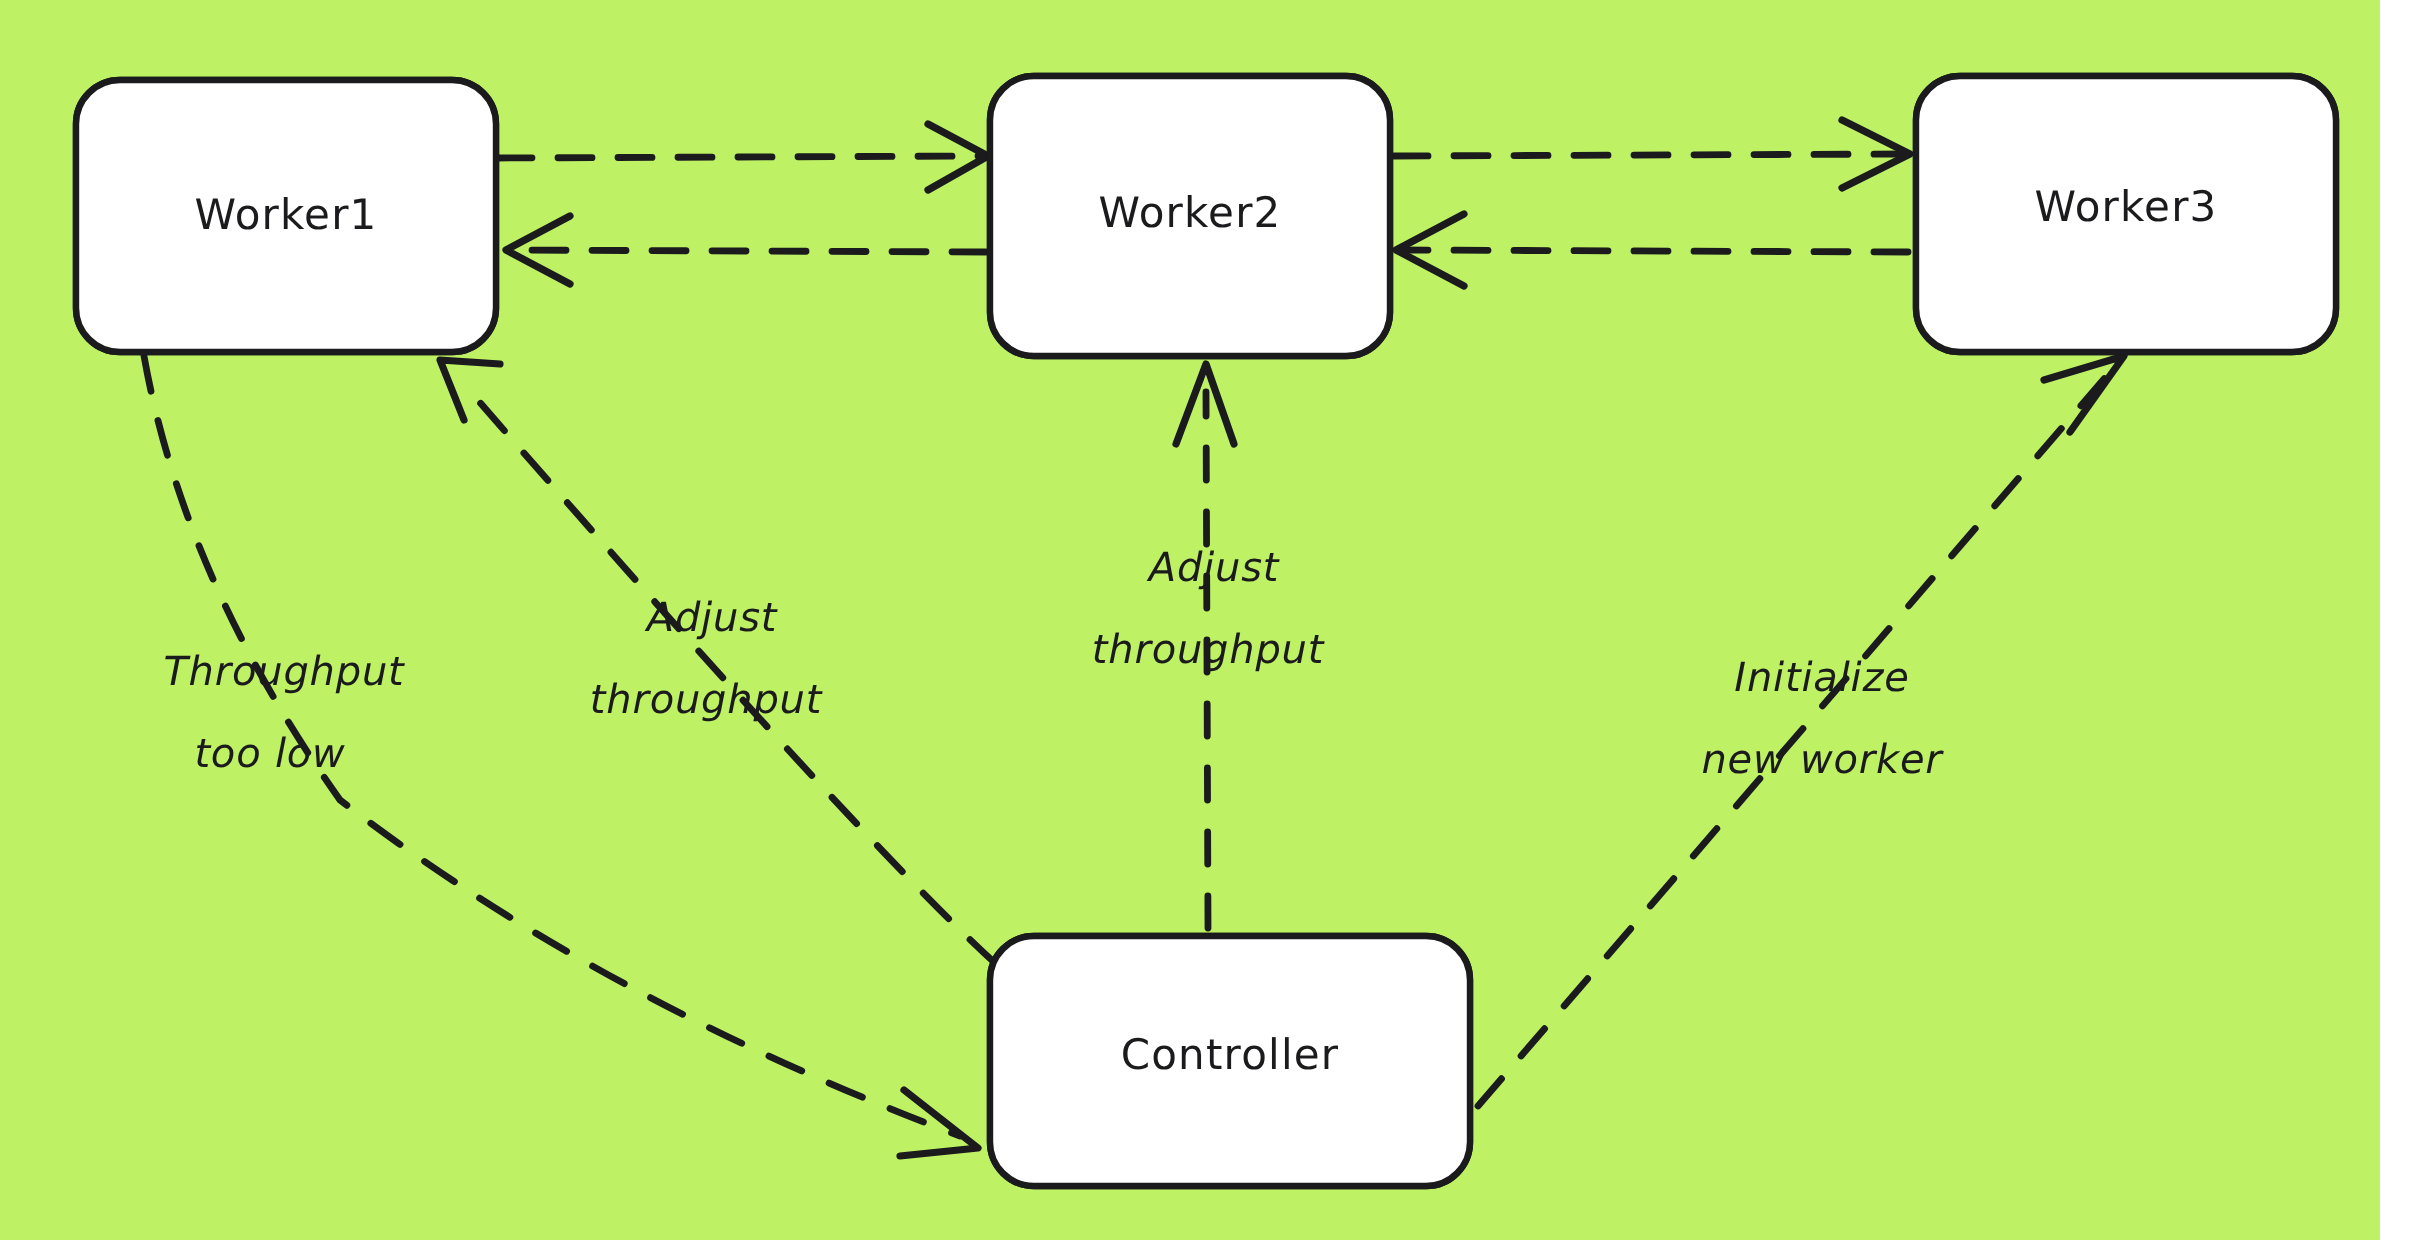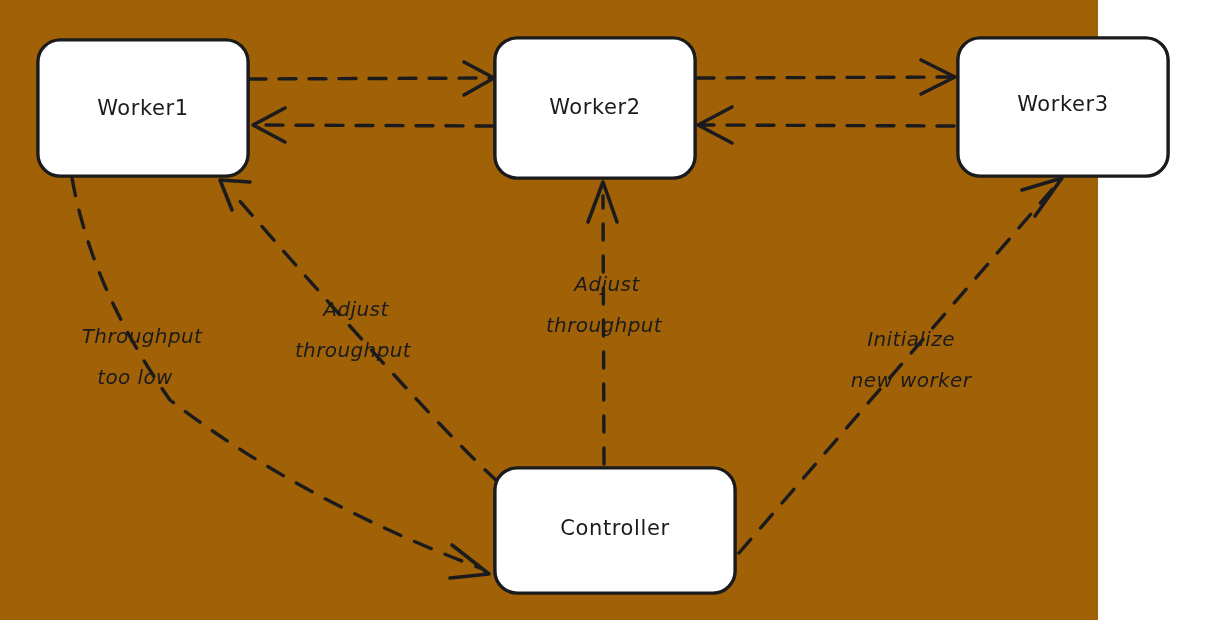--- a/index.html
+++ b/index.html
@@ -8,23 +8,23 @@
     background: #ffffff;
   }
   body {
     width: 1206px;
     height: 620px;
     overflow: hidden;
     font-family: "DejaVu Sans", sans-serif;
   }
   #diagram-root {
     position: relative;
-    width: 1098px;
+    width: 1190px;
     height: 620px;
-    background: #a16207;
+    background: #bef264;
   }
   svg#diagram-svg {
     display: block;
     width: 1206px;
     height: 620px;
   }
   .node-label {
     font-family: "DejaVu Sans", sans-serif;
     font-size: 21px;
     fill: #1b1b1d;

